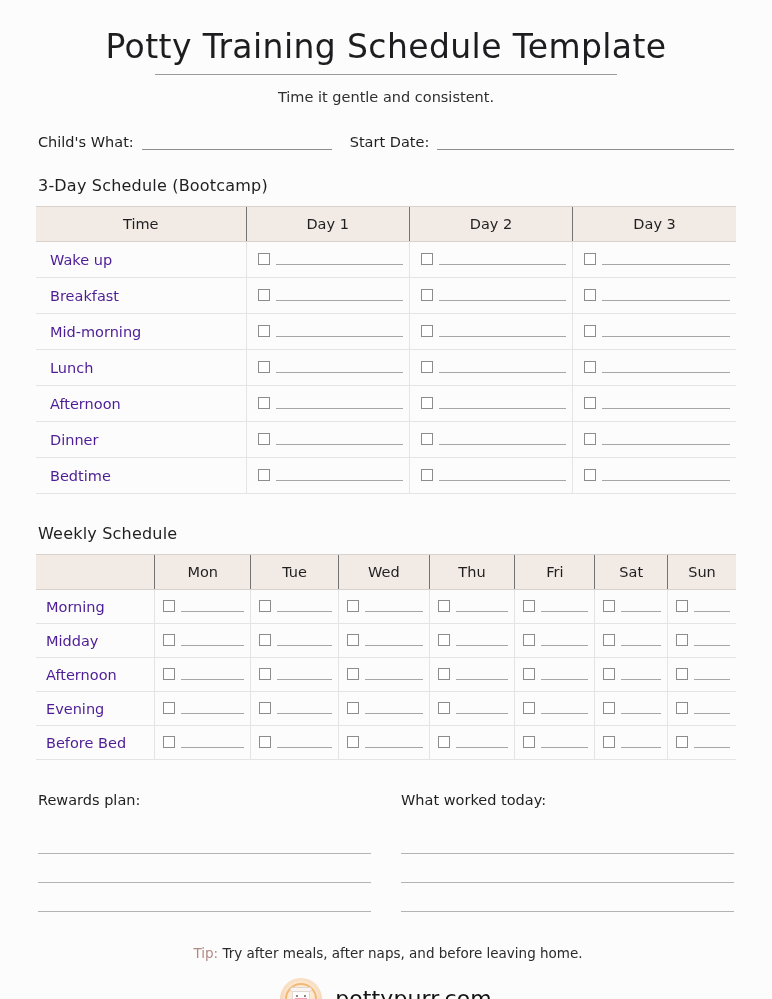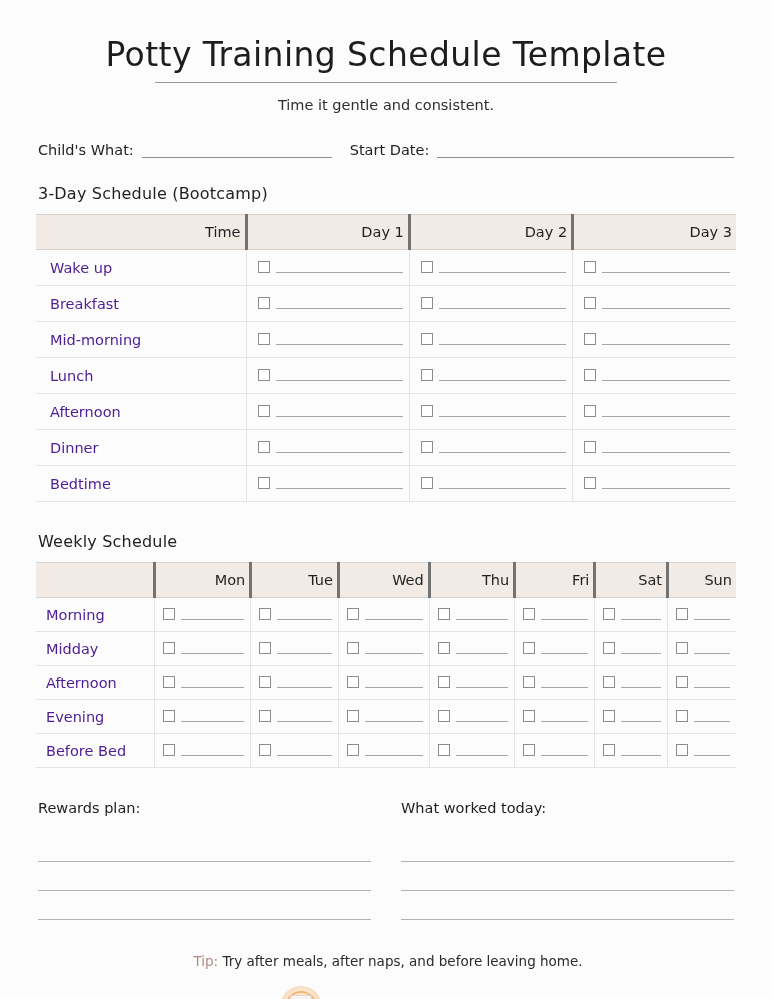--- a/index.html
+++ b/index.html
@@ -14,21 +14,21 @@
     -webkit-font-smoothing: antialiased;
     overflow: hidden;
   }
 
   .page {
     position: relative;
     width: 772px;
     height: 999px;
     box-sizing: border-box;
     background: #fdfcfc;
-    padding: 8px 36px;
+    padding: 0 36px;
   }
 
   
   .doc-title {
     margin: 0;
     padding-top: 26px;
     text-align: center;
     font-family: "DejaVu Sans", sans-serif;
     font-weight: 400;
     font-size: 33px;
@@ -88,30 +88,31 @@
   
   table.sched {
     width: 100%;
     border-collapse: collapse;
     table-layout: fixed;
   }
   table.sched thead th {
     background: #f2eae4;
     border-top: 1px solid #d9d2cc;
     border-bottom: 1px solid #d9d2cc;
-    border-left: 3px solid #737373;
+    border-left: 1px solid #737373;
     font-weight: 400;
     font-size: 14.5px;
     color: #1f1f21;
-    text-align: right;
+    text-align: center;
     padding: 9px 4px;
     box-sizing: border-box;
   }
   table.sched thead th:first-child {
     border-left: none;
+    text-align: center;
   }
   table.sched tbody td {
     border-bottom: 1px solid #e6e4e2;
     border-left: 1px solid #e6e4e2;
     padding: 0;
     height: 36px;
     box-sizing: border-box;
     background: #fdfcfc;
   }
   table.sched tbody td:first-child {

